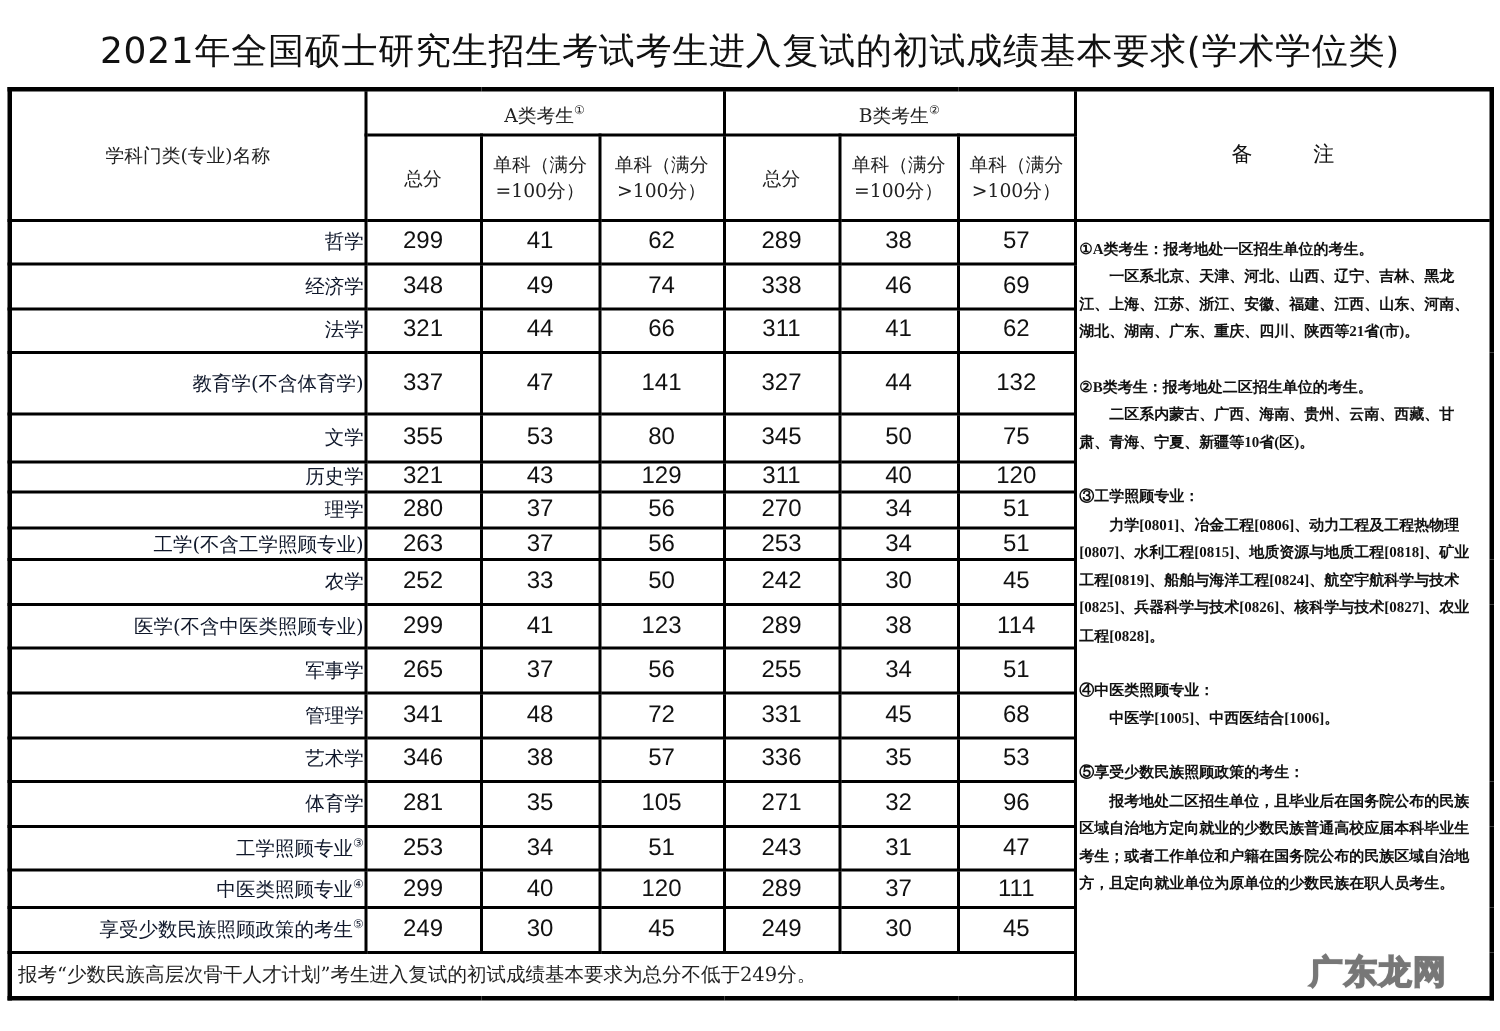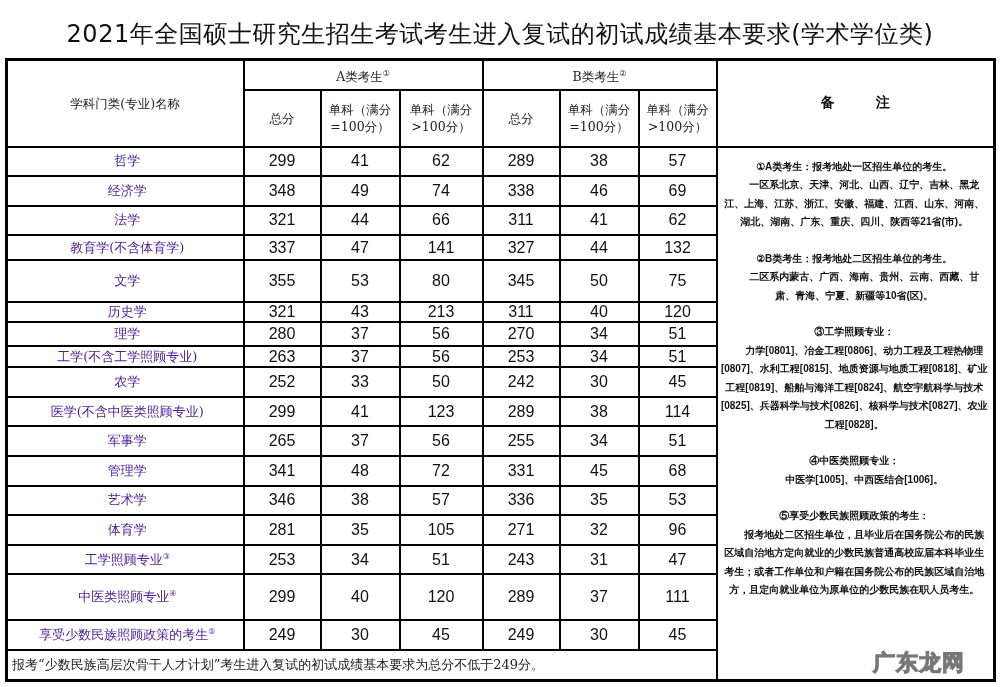--- a/index.html
+++ b/index.html
@@ -2,25 +2,25 @@
 <html><head>
 <meta charset="utf-8">
 <style>
   html, body { margin:0; padding:0; background:#ffffff; }
   body { width:1000px; height:687px; position:relative; overflow:hidden; font-family:"DejaVu Sans", sans-serif; color:#111; }
   .title { position:absolute; left:0; top:18px; width:1000px; text-align:center; font-size:24px; letter-spacing:0.5px; color:#111; }
   table.req { position:absolute; left:5px; top:58px; border-collapse:collapse; table-layout:fixed; border:3px solid #000; }
   table.req td { border:2px solid #000; padding:0; vertical-align:middle; }
   .hdr { font-family:"DejaVu Serif", serif; font-size:12.5px; color:#222; text-align:center; line-height:17px; }
   .hdr sup { font-size:8px; }
-  .name { font-family:"DejaVu Serif", serif; font-size:13px; color:#4c1d95; padding-left:4px !important; text-align:center; }
+  .name { font-family:"DejaVu Serif", serif; font-size:13px; color:#0f172a; padding-left:4px !important; text-align:right; }
   .name sup { font-size:8px; }
   .num { font-family:"Liberation Sans", sans-serif; font-size:16px; text-align:center; color:#111; }
-  .remarks-h { font-family:"DejaVu Sans", sans-serif; font-weight:bold; font-size:14px; text-align:center; word-spacing:36px; }
-  .remarks { vertical-align:top !important; padding:10px 4px 4px 2px !important; font-family:Liberation Sans, sans-serif; font-weight:bold; font-size:10px; line-height:18.5px; color:#111; position:relative;text-align:center; }
+  .remarks-h { font-family:"DejaVu Sans", sans-serif; font-weight:normal; font-size:14px; text-align:center; word-spacing:36px; }
+  .remarks { vertical-align:top !important; padding:10px 4px 4px 2px !important; font-family:Liberation Serif, serif; font-weight:bold; font-size:10px; line-height:18.5px; color:#111; position:relative; }
   .note { margin-bottom:18px; }
   .note p { margin:0; }
   .indent { text-indent:2em; }
   .footer-note { font-family:"DejaVu Serif", serif; font-size:13px; color:#222; padding-left:4px !important; }
   .watermark { position:absolute; right:28px; bottom:6px; font-size:22px; font-weight:bold; color:#fff; -webkit-text-stroke:1px #777; text-shadow:0 0 1px #999; letter-spacing:1px; }
 </style>
 </head>
 <body>
 
 <div class="title">2021年全国硕士研究生招生考试考生进入复试的初试成绩基本要求(学术学位类)</div>
@@ -106,43 +106,43 @@
       </tr>
       <tr style="height: 29.6px;">
         <td class="name"><span>法学</span></td>
         <td class="num">321</td>
         <td class="num">44</td>
         <td class="num">66</td>
         <td class="num">311</td>
         <td class="num">41</td>
         <td class="num">62</td>
       </tr>
-      <tr style="height: 25px;">
+      <tr style="height: 41px;">
         <td class="name"><span>教育学(不含体育学)</span></td>
         <td class="num">337</td>
         <td class="num">47</td>
         <td class="num">141</td>
         <td class="num">327</td>
         <td class="num">44</td>
         <td class="num">132</td>
       </tr>
-      <tr style="height: 42px;">
+      <tr style="height: 32px;">
         <td class="name"><span>文学</span></td>
         <td class="num">355</td>
         <td class="num">53</td>
         <td class="num">80</td>
         <td class="num">345</td>
         <td class="num">50</td>
         <td class="num">75</td>
       </tr>
       <tr style="height: 16px; padding-left: 12px;">
         <td class="name"><span>历史学</span></td>
         <td class="num">321</td>
         <td class="num">43</td>
-        <td class="num">213</td>
+        <td class="num">129</td>
         <td class="num">311</td>
         <td class="num">40</td>
         <td class="num">120</td>
       </tr>
       <tr style="height: 24px;">
         <td class="name"><span>理学</span></td>
         <td class="num">280</td>
         <td class="num">37</td>
         <td class="num">56</td>
         <td class="num">270</td>
@@ -214,21 +214,21 @@
       </tr>
       <tr style="height: 29.6px;">
         <td class="name"><span>工学照顾专业</span><sup>③</sup></td>
         <td class="num">253</td>
         <td class="num">34</td>
         <td class="num">51</td>
         <td class="num">243</td>
         <td class="num">31</td>
         <td class="num">47</td>
       </tr>
-      <tr style="height: 46px;">
+      <tr style="height: 25px;">
         <td class="name"><span>中医类照顾专业</span><sup>④</sup></td>
         <td class="num">299</td>
         <td class="num">40</td>
         <td class="num">120</td>
         <td class="num">289</td>
         <td class="num">37</td>
         <td class="num">111</td>
       </tr>
       <tr style="height: 29.6px;">
         <td class="name"><span>享受少数民族照顾政策的考生</span><sup>⑤</sup></td>

